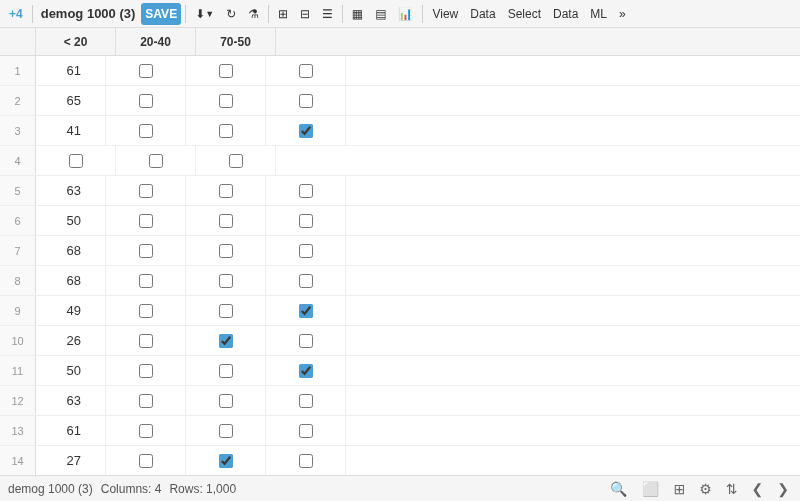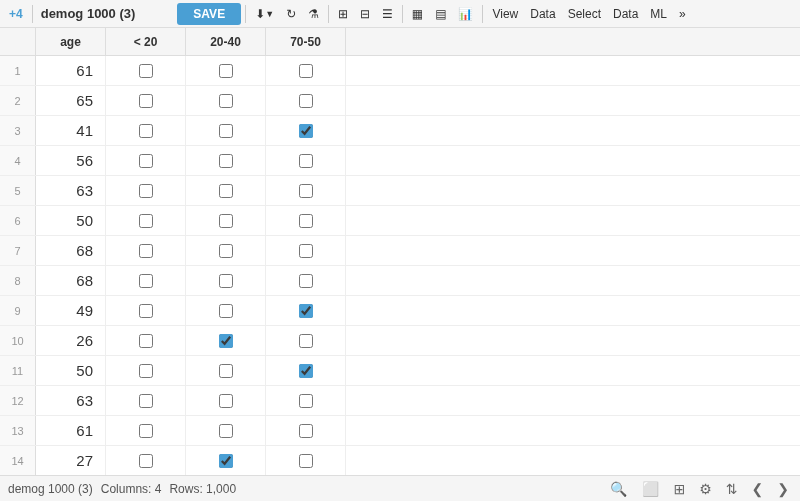--- a/index.html
+++ b/index.html
@@ -26,22 +26,21 @@
       color: #333;
       height: 22px;
       border-radius: 2px;
       white-space: nowrap;
     }
     .tb-btn-save {
       background: #4a9fd4;
       color: #fff;
       font-weight: bold;
       border-radius: 3px;
-      padding: 2px 16px;
-      margin-left: 36px;
+      padding: 2px 4px;
     }
     .tb-separator {
       width: 1px;
       height: 18px;
       background: #ccc;
       margin: 0 2px;
     }
     .tb-add {
       color: #4a9fd4;
       font-weight: bold;
@@ -113,23 +112,23 @@
       color: #999;
     }
     .data-cell {
       display: flex;
       align-items: center;
       justify-content: center;
       border-right: 1px solid #eee;
     }
     .data-cell-age {
       justify-content: flex-end;
-      padding-right: 12px;
+      padding-right: 24px;
       color: #333;
-      font-size: 15px;
+      font-size: 13px;
     }
     .checkbox-cell {
       width: 80px; min-width: 80px;
     }
     input[type=checkbox] {
       width: 14px; height: 14px;
       cursor: pointer;
       accent-color: #4a9fd4;
     }
 
@@ -205,21 +204,20 @@
   <button class="tb-btn">ML</button>
   <button class="tb-btn">
     <span>»</span>
   </button>
 </div>
 
 <div id="grid-area">
 
   <div id="col-header">
     <div class="row-num-cell"></div>
-    <div class="col-header-cell col-age">age</div>
     <div class="col-header-cell col-lt20">&lt; 20</div>
     <div class="col-header-cell col-2040">20-40</div>
     <div class="col-header-cell col-4050">70-50</div>
   </div>
 
   <div id="data-rows">
   <div class="data-row">
         <div class="row-num-cell">1</div>
         <div class="data-cell col-age data-cell-age">61</div>
         <div class="data-cell checkbox-cell">
@@ -253,21 +251,20 @@
         </div>
         <div class="data-cell checkbox-cell">
           <input type="checkbox" style="">
         </div>
         <div class="data-cell checkbox-cell">
           <input type="checkbox" checked="" style="">
         </div>
       </div>
       <div class="data-row">
         <div class="row-num-cell">4</div>
-        <div class="data-cell col-age data-cell-age">56</div>
         <div class="data-cell checkbox-cell">
           <input type="checkbox" style="">
         </div>
         <div class="data-cell checkbox-cell">
           <input type="checkbox" style="">
         </div>
         <div class="data-cell checkbox-cell">
           <input type="checkbox" style="">
         </div>
       </div>

